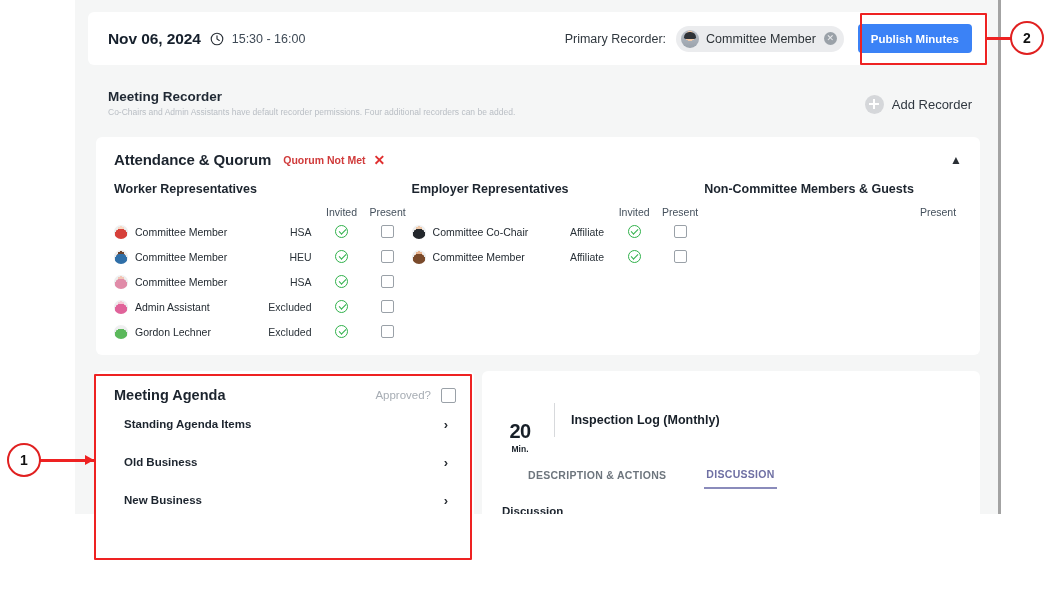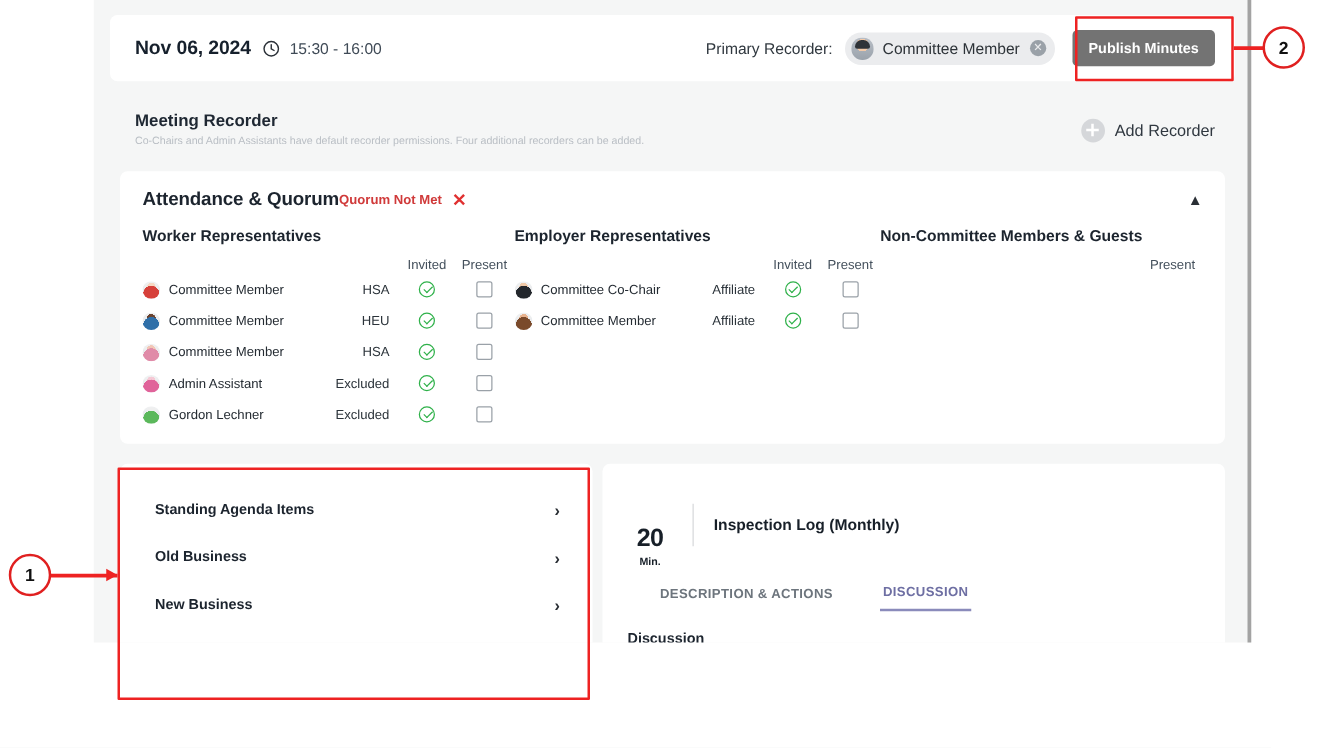--- a/index.html
+++ b/index.html
@@ -58,21 +58,21 @@
   }
   .chip-name { font-size: 12.5px; color: #2d3338; margin-right: 8px; }
   .chip-x {
     width: 13px; height: 13px; border-radius: 50%;
     background: #9aa1a8; color: #ebecee; font-size: 9px;
     display: flex; align-items: center; justify-content: center;
     line-height: 1;
   }
   #publish-btn {
     margin-left: 14px;
-    background: #737373;
+    background: #3b82f6;
     color: #ffffff;
     border: none;
     border-radius: 4px;
     height: 29px;
     padding: 0 13px;
     font-family: inherit;
     font-size: 11.5px;
     font-weight: bold;
     cursor: pointer;
   }
@@ -102,21 +102,21 @@
   
   #attendance-card {
     position: absolute;
     left: 96px - 75px; top: 137px;
     left: 21px;
     width: 884px; height: 218px;
     padding: 14px 18px 0 18px;
   }
   .att-head { display: flex; align-items: center; }
   .att-title { font-size: 15px; font-weight: bold; color: #1c242e; letter-spacing: -0.1px; }
-  .quorum-badge { font-size: 10.5px; font-weight: bold; color: #d03a3a; }
+  .quorum-badge { font-size: 10.5px; font-weight: bold; color: #d03a3a; margin-left: 12px; }
   .quorum-x {
     margin-left: 8px; color: #e03030; font-size: 14px; font-weight: bold;
     line-height: 1; cursor: pointer;
   }
   .collapse-chevron { margin-left: auto; color: #2a2f35; font-size: 12px; cursor: pointer; line-height: 1;}
   .columns { display: flex; margin-top: 14px; justify-content: center; }
   .col-worker { width: 300px; }
   .col-employer { width: 295px; }
   .col-guests { width: 260px; }
   .col-title { font-size: 12.5px; font-weight: bold; color: #1c242e; }
@@ -389,20 +389,25 @@
         <div class="col-title">Non-Committee Members &amp; Guests</div>
         <div class="col-head-row guest-head">
           <span class="hdr-present">Present</span>
         </div>
       </div>
 
     </div>
   </div>
 
   <div class="card" id="agenda-card">
+    <div class="agenda-head">
+      <span class="agenda-title">Meeting Agenda</span>
+      <span class="approved-label">Approved?</span>
+      <span class="cbox" style="width:15px;height:15px;"></span>
+    </div>
     <div id="agenda-items">
         <div class="agenda-item">
           <span class="agenda-item-label">Standing Agenda Items</span>
           <span class="agenda-chevron">›</span>
         </div>
         <div class="agenda-item">
           <span class="agenda-item-label">Old Business</span>
           <span class="agenda-chevron">›</span>
         </div>
         <div class="agenda-item">

